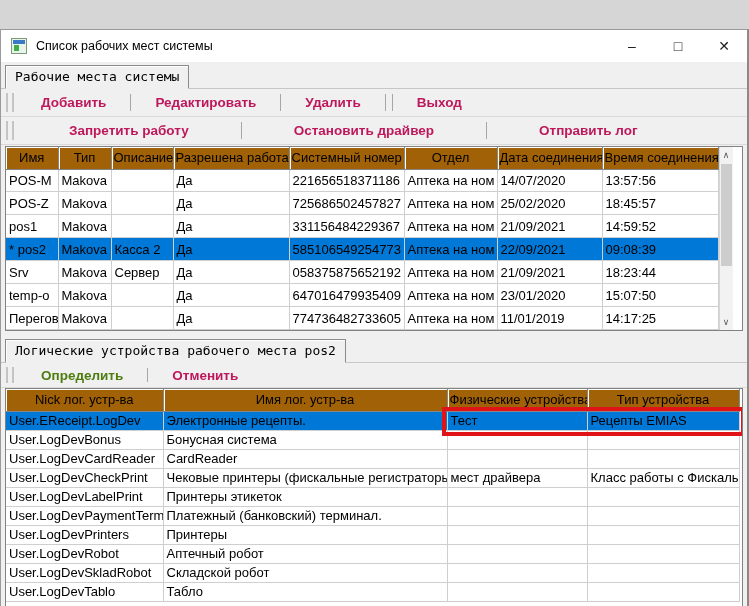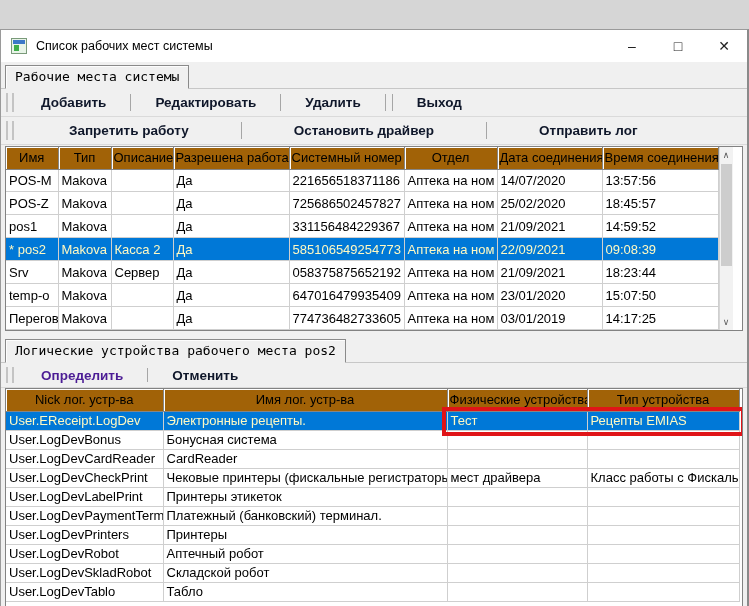--- a/index.html
+++ b/index.html
@@ -27,41 +27,41 @@
     font-family:"DejaVu Sans Mono",monospace;font-size:13px;white-space:nowrap;cursor:default;
   }
   
   .toolbar{flex:0 0 auto;display:flex;align-items:stretch;background:#f0f0f0;border-bottom:1px solid #dadada;padding-left:5px;}
   .toolbar.r1{height:28px;}
   .toolbar.r2{height:28px;gap:28px;}
   .toolbar.r3{height:25px;}
   .grip{width:8px;margin:4px 3px 4px 0;border-left:2px solid #c4c4c4;border-right:2px solid #c4c4c4;}
   .tb-btn{
     background:none;border:none;font-family:"Liberation Sans",sans-serif;
-    font-weight:bold;font-size:13.5px;color:#0f172a;padding:0 24px;cursor:default;white-space:nowrap;
-  }
-  .tb-btn.disabled{color:#4c1d95;}
+    font-weight:bold;font-size:13.5px;color:#be185d;padding:0 24px;cursor:default;white-space:nowrap;
+  }
+  .tb-btn.disabled{color:#4d7c0f;}
   .tb-sep{width:1px;background:#a6a6a6;margin:5px 0;}
   .tb-gap{width:6px;}
   
   .table1-wrap{margin:1px 4px 0 4px;height:185px;display:flex;border:1px solid #828282;background:#fff;flex:0 0 auto;}
   table{border-collapse:collapse;table-layout:fixed;}
   .tbl1{width:712px;}
   .tbl2{width:733px;padding-left:11px;}
   th{
     background:#a16207;font-weight:normal;height:22px;text-align:center;
     border-right:1px solid #868686;border-bottom:1px solid #868686;
     box-shadow:inset 1px 1px 0 #ffffff;
     overflow:hidden;white-space:nowrap;padding:0 2px;font-size:13px;cursor:default;
   }
   td{
     height:19px;padding:0 3px;border-right:1px solid #cfcfcf;border-bottom:1px solid #cfcfcf;
     overflow:hidden;white-space:nowrap;font-size:13px;background:#fff;cursor:default;
   }
-  tr.selected td{background:var(--sel,#0078d7);color:#fef9c3;}
+  tr.selected td{background:var(--sel,#0078d7);color:#000000;}
   
   .vscroll{width:14px;background:#f2f2f2;border-left:1px solid #d6d6d6;position:relative;flex:0 0 auto;}
   .sb-btn{position:absolute;left:0;width:100%;height:16px;display:flex;align-items:center;justify-content:center;font-size:9px;color:#5a5a5a;}
   .sb-up{top:0;}
   .sb-down{bottom:0;}
   .vthumb{position:absolute;left:1px;right:1px;top:17px;height:102px;background:#cdcdcd;}
   .hscroll{height:18px;margin:0 4px;flex:0 0 auto;background:#f3f3f3;border:1px solid #d9d9d9;border-top:none;position:relative;}
   .hs-btn{position:absolute;top:0;height:100%;width:16px;display:flex;align-items:center;justify-content:center;font-size:12px;color:#444;}
   .hs-left{left:0;}
   .hs-right{right:0;}
@@ -212,21 +212,21 @@
             <td>23/01/2020</td>
             <td>15:07:50</td>
           </tr>
           <tr>
             <td>Перегов</td>
             <td>Makova</td>
             <td></td>
             <td>Да</td>
             <td>774736482733605</td>
             <td>Аптека на ном</td>
-            <td>03/01/2019</td>
+            <td>11/01/2019</td>
             <td>14:17:25</td>
           </tr>
         </tbody>
     </table>
     <div class="vscroll">
       <span class="sb-btn sb-up">∧</span>
       <span class="vthumb"></span>
       <span class="sb-btn sb-down">∨</span>
     </div>
   </div>

